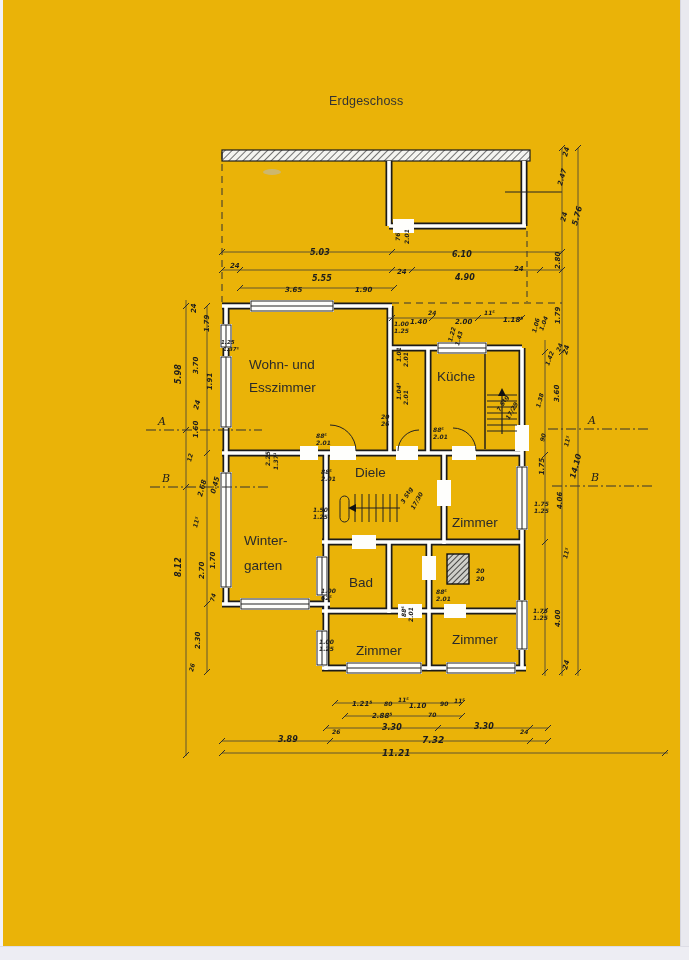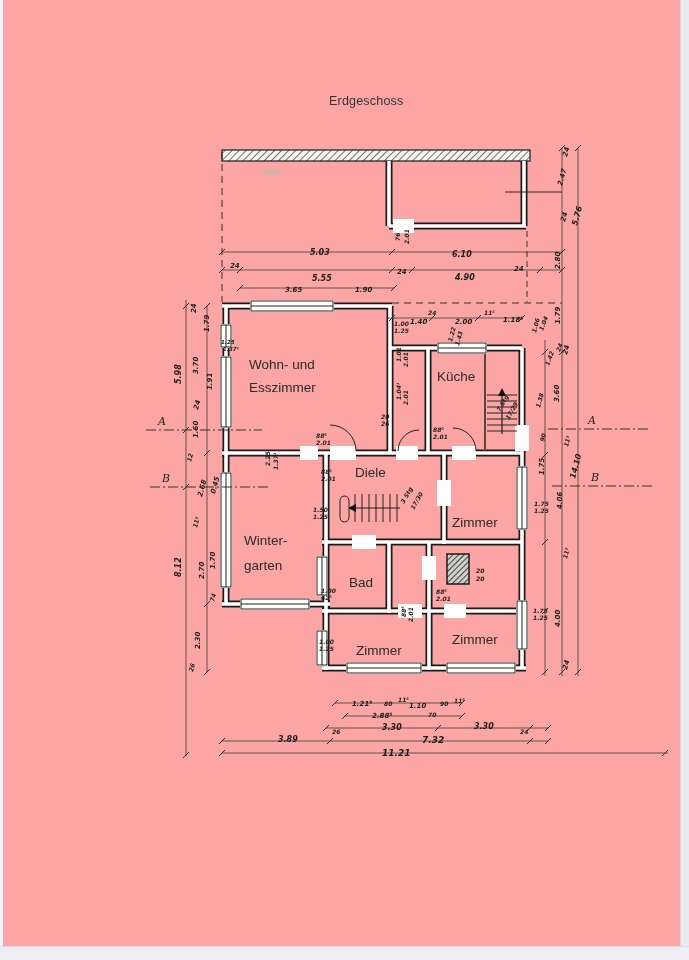--- a/index.html
+++ b/index.html
@@ -1,16 +1,16 @@
 <!DOCTYPE html>
 <html><head>
 <meta charset="utf-8">
 <style>
   html,body{margin:0;padding:0;background:#e9e9ef;}
-  .page{position:relative;width:689px;height:960px;background:#fca5a5;overflow:hidden;
+  .page{position:relative;width:689px;height:960px;background:#eab308;overflow:hidden;
         font-family:"Liberation Sans",sans-serif;}
   .edge-r{position:absolute;right:0;top:0;width:8px;height:960px;background:#e9e9ef;border-left:1px solid #d7d7e0;}
   .edge-b{position:absolute;left:0;bottom:0;width:689px;height:13px;background:#ededf3;border-top:1px solid #dddde6;}
   .edge-l{position:absolute;left:0;top:0;width:3px;height:960px;background:#f2f2f7;}
   .title{position:absolute;left:329px;top:94px;font-size:12.5px;color:#333;letter-spacing:.2px;}
   svg{position:absolute;left:0;top:0;}
   svg text{fill:#222;}
   text.room{font-family:"Liberation Sans",sans-serif;font-size:13.5px;fill:#2a2a2a;}
   text.dim{font-family:"DejaVu Sans",sans-serif;font-style:italic;font-weight:bold;fill:#1d1d1d;}
   text.marker{font-family:"DejaVu Serif",serif;font-style:italic;font-size:11px;fill:#1d1d1d;}

